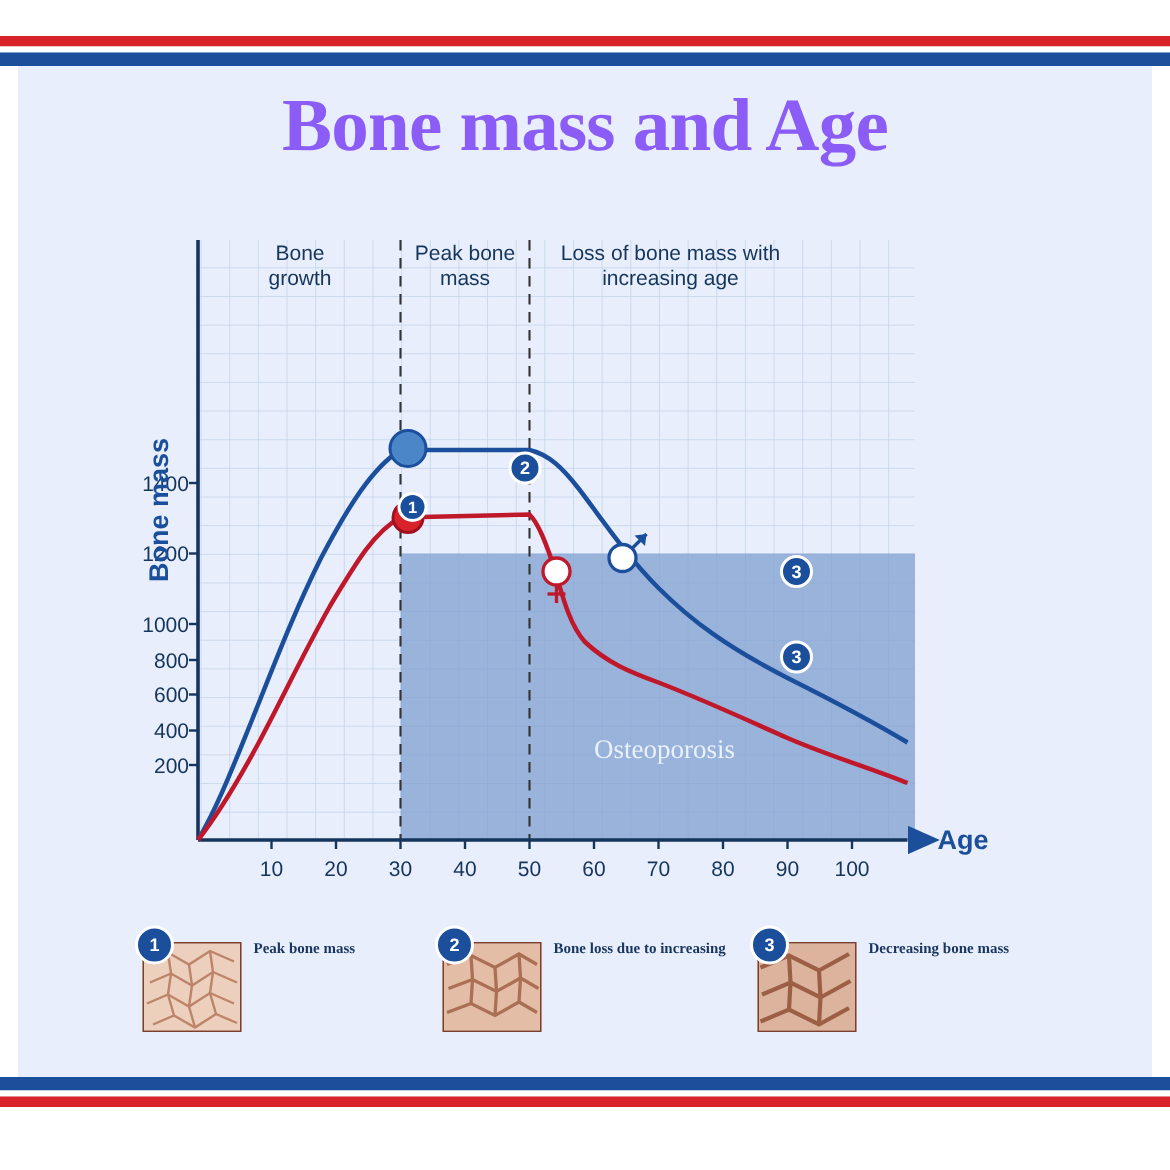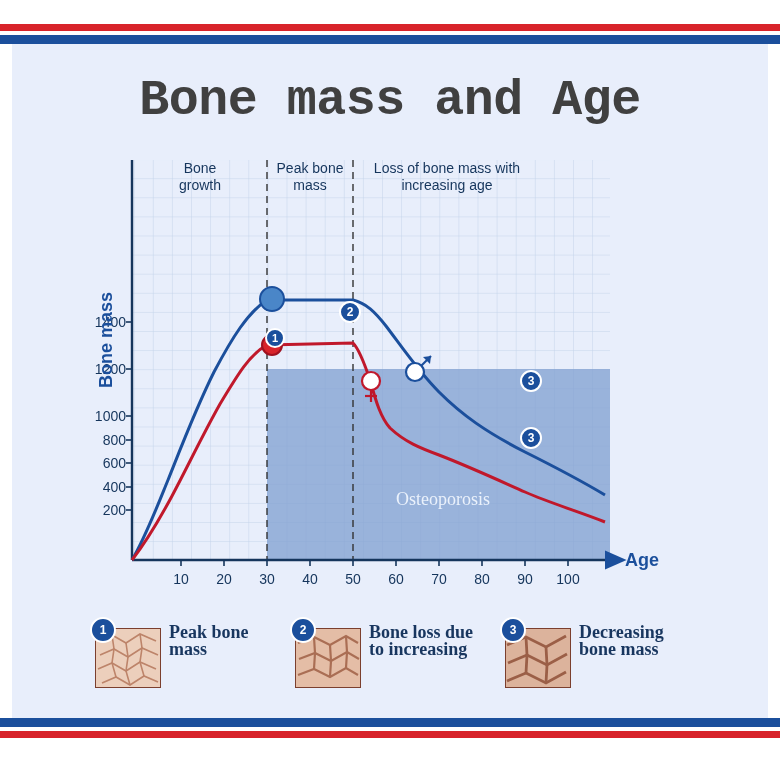--- a/index.html
+++ b/index.html
@@ -22,25 +22,25 @@
 
   .bar-bot-blue{position:absolute;left:0;top:718px;width:780px;height:9px;background:#1b4f9c;}
   .bar-bot-gap{position:absolute;left:0;top:727px;width:780px;height:4px;background:#ffffff;}
   .bar-bot-red{position:absolute;left:0;top:731px;width:780px;height:7px;background:#d8232a;}
   .bar-bot-white{position:absolute;left:0;top:738px;width:780px;height:42px;background:#ffffff;}
 
   .side-left{position:absolute;left:0;top:44px;width:12px;height:674px;background:#ffffff;}
   .side-right{position:absolute;right:0;top:44px;width:12px;height:674px;background:#ffffff;}
 
   .title{
-    position:absolute;left:0;top:72px;width:780px;
+    position:absolute;left:0;top:54px;width:780px;
     text-align:center;
-    font-size:50px;font-weight:bold;color:#404040;
+    font-size:50px;font-weight:bold;color:#8b5cf6;
     letter-spacing:-0.5px;
-    font-family:Liberation Mono, monospace;
+    font-family:Liberation Serif, serif;
   }
 
   .chart-area{position:absolute;left:0;top:140px;width:780px;height:480px;}
   svg.plot{position:absolute;left:0;top:0;}
 
   
   .legend{position:absolute;left:95px;top:620px;width:600px;height:80px;}
   .legend-item{position:absolute;top:0;}
   .legend-swatch{
     position:absolute;left:0;top:8px;width:64px;height:58px;
@@ -50,21 +50,21 @@
   }
   .legend-badge{
     position:absolute;left:-5px;top:-3px;width:22px;height:22px;border-radius:50%;
     background:#1b4f9c;color:#ffffff;font-size:12px;font-weight:bold;
     display:flex;align-items:center;justify-content:center;
     border:2px solid #ffffff;
     z-index:5;
   }
   .legend-text{
     position:absolute;left:74px;top:4px;width:120px;
-    font-size:18px;line-height:17px;color:#18365f;font-weight:bold;
+    font-size:10px;line-height:17px;color:#18365f;font-weight:bold;
     font-family:"Liberation Serif", serif;
   }
 </style>
 </head>
 <body>
 
 <div class="page">
 
   <div class="bar-top-white"></div>
   <div class="bar-top-red"></div>

